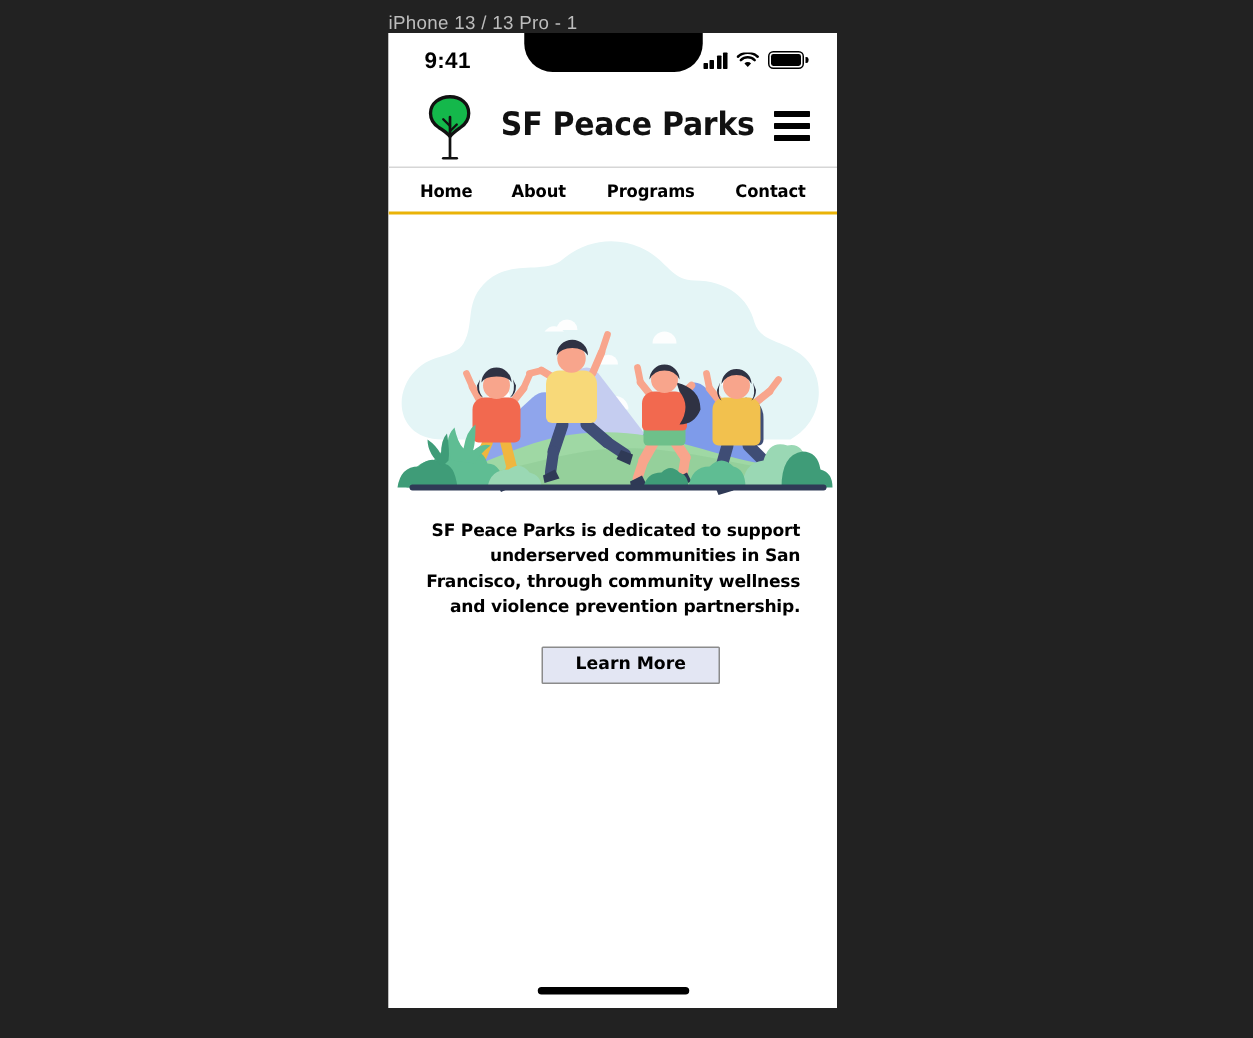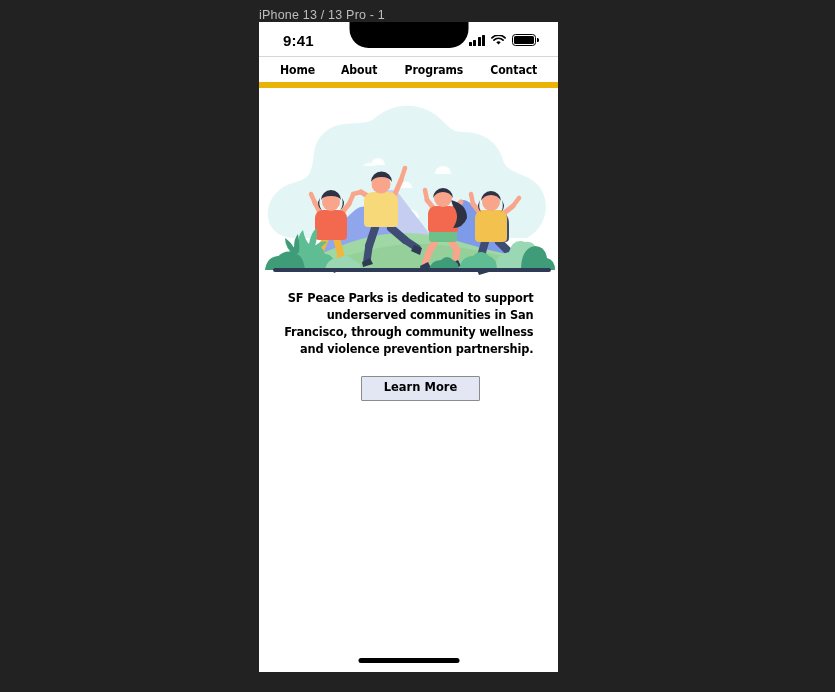--- a/index.html
+++ b/index.html
@@ -80,21 +80,21 @@
     transform:scaleX(.93);
   }
   .hamburger{
     width:24px;flex:0 0 auto;display:flex;flex-direction:column;gap:4px;
     cursor:pointer;margin-left:4px;
   }
   .hamburger b{display:block;height:4px;background:#000;border-radius:.5px;}
 
   
   .navbar{
-    border-top:1px solid #d6d6d6;border-bottom:6px solid #eab308;
+    border-top:1px solid #d6d6d6;border-bottom:2px solid #eab308;
     height:32px;display:flex;align-items:center;justify-content:space-around;
     padding:0 8px;box-sizing:border-box;
   }
   .navbar a{
     font-family:"DejaVu Sans", sans-serif;
     font-weight:bold;font-size:11.5px;color:#000;
     text-decoration:none;letter-spacing:-.1px;
     transform:scaleX(.95);
   }
 
@@ -154,20 +154,37 @@
             <path d="M2.9 5.1 a6.6 6.6 0 0 1 9.2 0" stroke="#000" stroke-width="1.7" fill="none" stroke-linecap="round"></path>
             <path d="M0.9 2.8 a9.6 9.6 0 0 1 13.2 0" stroke="#000" stroke-width="1.7" fill="none" stroke-linecap="round"></path>
           </svg>
         </span>
         <span class="batt">
             <span></span>
           </span>
       </div>
     </div>
 
+    <div class="site-header">
+      <div class="logo">
+        <svg viewBox="0 0 38 46" width="38" height="46">
+          <path d="M19 2.5 C26 2.5 31.5 7 31.5 13.5 C31.5 17.5 29 21 26 23 C23.5 24.8 21 26.5 19 29 C17 26.5 14.5 24.8 11.5 23 C8.5 21 6 17.5 6 13.5 C6 7 12 2.5 19 2.5 Z" fill="#14b84b" stroke="#111111" stroke-width="2.2" stroke-linejoin="round"></path>
+          <path d="M19 16 L19 43" stroke="#111111" stroke-width="1.8" stroke-linecap="round"></path>
+          <path d="M19 22 L14.5 17.5" stroke="#111111" stroke-width="1.6" stroke-linecap="round"></path>
+          <path d="M19 25.5 L23.5 21" stroke="#111111" stroke-width="1.6" stroke-linecap="round"></path>
+          <path d="M14.5 43.5 L23.5 43.5" stroke="#111111" stroke-width="1.8" stroke-linecap="round"></path>
+        </svg>
+      </div>
+      <div class="brand">SF Peace Parks</div>
+      <div class="hamburger">
+        <b></b>
+          <b></b>
+          <b></b>
+      </div>
+    </div>
 
     <div class="navbar">
       <a href="#">Home</a>
       <a href="#">About</a>
       <a href="#">Programs</a>
       <a href="#">Contact</a>
     </div>
 
     <svg class="hero" viewBox="0 0 299 190">
 

